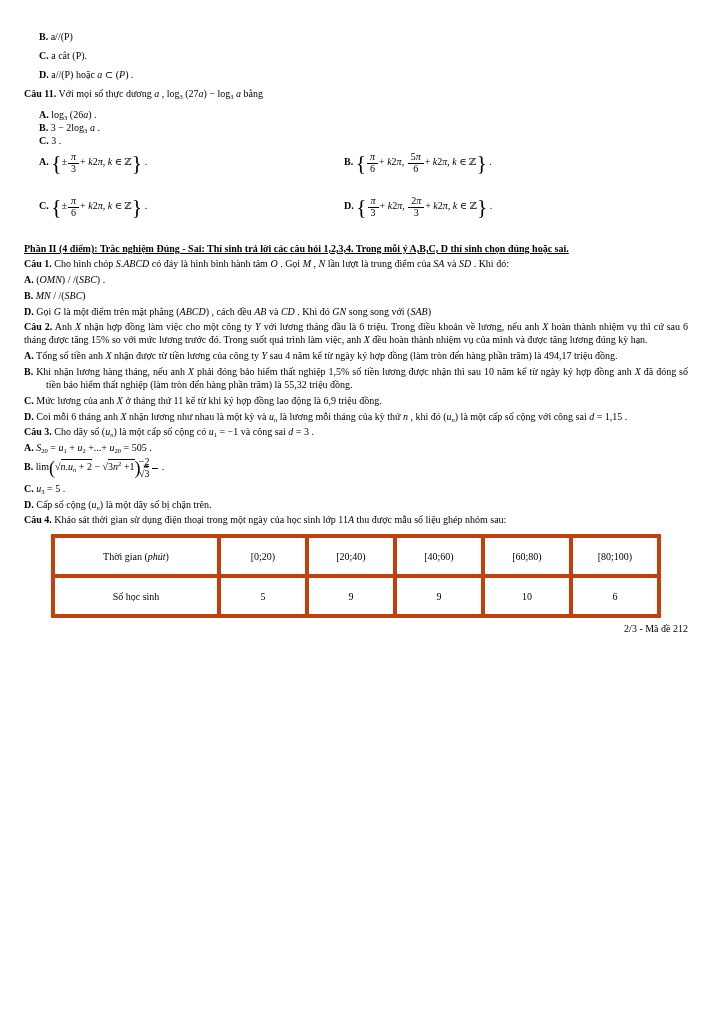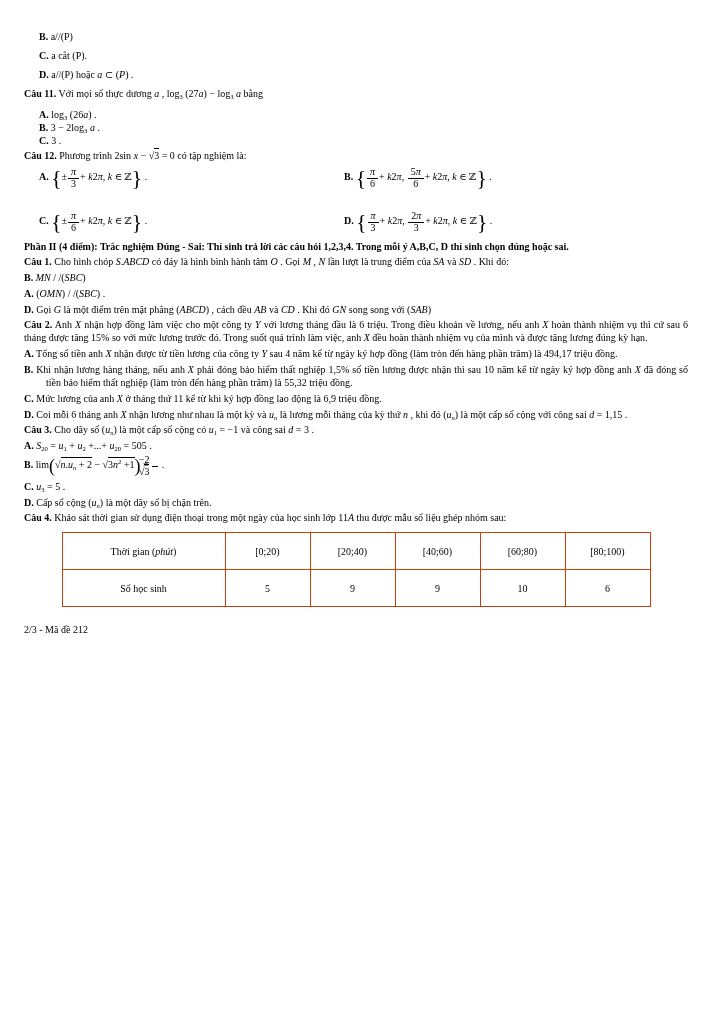--- a/index.html
+++ b/index.html
@@ -12,71 +12,70 @@
   }
   .j{text-align:justify;}
   .iopt{padding-left:15px;margin-bottom:6px;}
   .stem{margin-top:0;}
   .row4{display:flex;padding-left:15px;margin:8px 0 2px 0;flex-direction:column;}
   .row4 .o1{width:142px;}
   .row4 .o2{width:160px;}
   .row4 .o3{width:145px;}
   .row4 .o4{flex:1;}
   .grid2{display:grid;grid-template-columns:305px 1fr;padding-left:15px;row-gap:22px;margin:5px 0 4px 0;align-items:center;}
-  .p2head{font-weight:bold;margin-top:7px;}
+  .p2head{font-weight:bold;margin-top:24px;text-decoration:underline;}
   section{margin-top:2px;}
   .popt{padding-left:22px;text-indent:-22px;margin-top:3px;}
   
   .fr{display:inline-block;text-align:center;vertical-align:middle;line-height:1.05;margin:0 1px;}
   .fr .nu{display:block;padding:0 3px;}
   .fr .de{display:block;border-top:1px solid #000;padding:0 3px;}
   .sq{white-space:nowrap;}
   .sq .ov{border-top:1px solid #000;padding-top:1px;}
   .bg{font-size:215%;vertical-align:middle;line-height:0;font-weight:normal;}
   .bp{font-size:180%;vertical-align:middle;line-height:0;font-weight:normal;}
   sub,sup{font-size:66%;line-height:0;}
   sub{vertical-align:-0.32em;}
   sup{vertical-align:0.55em;}
   
   .dtab{border-collapse:collapse;margin:8px auto 2px auto;}
-  .dtab td{border:1px solid #c2410c;text-align:center;vertical-align:middle;height:36px;padding:0 6px;}
+  .dtab td{border:4px solid #c2410c;text-align:center;vertical-align:middle;height:36px;padding:0 6px;}
   .dtab .c0{width:150px;}
   .dtab .ci{width:72px;}
-  .footer{text-align:left;margin-top:16px;}
+  .footer{text-align:right;margin-top:4px;}
 </style>
 </head>
 <body>
 
 <div class="page">
 
   <div class="iopt"><b>B.</b> a//(P)</div>
   <div class="iopt"><b>C.</b> a cắt (P).</div>
   <div class="iopt"><b>D.</b> a//(P) hoặc <i>a</i> ⊂ (<i>P</i>) .</div>
 
   <div class="stem"><b>Câu 11.</b> Với mọi số thực dương <i>a</i> , log<sub>3</sub> (27<i>a</i>) − log<sub>3</sub> <i>a</i> bằng</div>
   <div class="row4">
     <span class="o1"><b>A.</b> log<sub>3</sub> (26<i>a</i>) .</span>
     <span class="o2"><b>B.</b> 3 − 2log<sub>3</sub> <i>a</i> .</span>
     <span class="o3"><b>C.</b> 3 .</span>
   </div>
 
-  <div class="stem"><b>Câu 12.</b> Phương trình 2sin <i>x</i> − <span class="sq">√<span class="ov">3</span></span> = 0 có tập nghiệm là:</div>
   <div class="grid2">
     <div><b>A.</b> <span class="bg">{</span>±<span class="fr"><span class="nu"><i>π</i></span><span class="de">3</span></span>+ <i>k</i>2<i>π</i>, <i>k</i> ∈ ℤ<span class="bg">}</span> .</div>
     <div><b>B.</b> <span class="bg">{</span><span class="fr"><span class="nu"><i>π</i></span><span class="de">6</span></span>+ <i>k</i>2<i>π</i>, <span class="fr"><span class="nu">5<i>π</i></span><span class="de">6</span></span>+ <i>k</i>2<i>π</i>, <i>k</i> ∈ ℤ<span class="bg">}</span> .</div>
     <div><b>C.</b> <span class="bg">{</span>±<span class="fr"><span class="nu"><i>π</i></span><span class="de">6</span></span>+ <i>k</i>2<i>π</i>, <i>k</i> ∈ ℤ<span class="bg">}</span> .</div>
     <div><b>D.</b> <span class="bg">{</span><span class="fr"><span class="nu"><i>π</i></span><span class="de">3</span></span>+ <i>k</i>2<i>π</i>, <span class="fr"><span class="nu">2<i>π</i></span><span class="de">3</span></span>+ <i>k</i>2<i>π</i>, <i>k</i> ∈ ℤ<span class="bg">}</span> .</div>
   </div>
 
   <div class="p2head j">Phần II (4 điểm): Trắc nghiệm Đúng - Sai: Thí sinh trả lời các câu hỏi 1,2,3,4. Trong mỗi ý A,B,C, D thí sinh chọn đúng hoặc sai.</div>
 
   <section>
     <div class="stem j"><b>Câu 1.</b> Cho hình chóp <i>S</i>.<i>ABCD</i> có đáy là hình bình hành tâm <i>O</i> . Gọi <i>M</i> , <i>N</i> lần lượt là trung điểm của <i>SA</i> và <i>SD</i> . Khi đó:</div>
+    <div class="popt j"><b>A.</b> (<i>OMN</i>) / /(<i>SBC</i>) .</div>
     <div class="popt j"><b>B.</b> <i>MN</i> / /(<i>SBC</i>)</div>
-    <div class="popt j"><b>A.</b> (<i>OMN</i>) / /(<i>SBC</i>) .</div>
     <div class="popt j"><b>D.</b> Gọi <i>G</i> là một điểm trên mặt phẳng (<i>ABCD</i>) , cách đều <i>AB</i> và <i>CD</i> . Khi đó <i>GN</i> song song với (<i>SAB</i>)</div>
   </section>
 
   <section>
     <div class="stem j"><b>Câu 2.</b> Anh <i>X</i> nhận hợp đồng làm việc cho một công ty <i>Y</i> với lương tháng đầu là 6 triệu. Trong điều khoản về lương, nếu anh <i>X</i> hoàn thành nhiệm vụ thì cứ sau 6 tháng được tăng 15% so với mức lương trước đó. Trong suốt quá trình làm việc, anh <i>X</i> đều hoàn thành nhiệm vụ của mình và được tăng lương đúng kỳ hạn.</div>
     <div class="popt j"><b>A.</b> Tổng số tiền anh <i>X</i> nhận được từ tiền lương của công ty <i>Y</i> sau 4 năm kể từ ngày ký hợp đồng (làm tròn đến hàng phần trăm) là 494,17 triệu đồng.</div>
     <div class="popt j"><b>B.</b> Khi nhận lương hàng tháng, nếu anh <i>X</i> phải đóng bảo hiểm thất nghiệp 1,5% số tiền lương được nhận thì sau 10 năm kể từ ngày ký hợp đồng anh <i>X</i> đã đóng số tiền bảo hiểm thất nghiệp (làm tròn đến hàng phần trăm) là 55,32 triệu đồng.</div>
     <div class="popt j"><b>C.</b> Mức lương của anh <i>X</i> ở tháng thứ 11 kể từ khi ký hợp đồng lao động là 6,9 triệu đồng.</div>
     <div class="popt j"><b>D.</b> Coi mỗi 6 tháng anh <i>X</i> nhận lương như nhau là một kỳ và <i>u<sub>n</sub></i> là lương mỗi tháng của kỳ thứ <i>n</i> , khi đó (<i>u<sub>n</sub></i>) là một cấp số cộng với công sai <i>d</i> = 1,15 .</div>
   </section>

